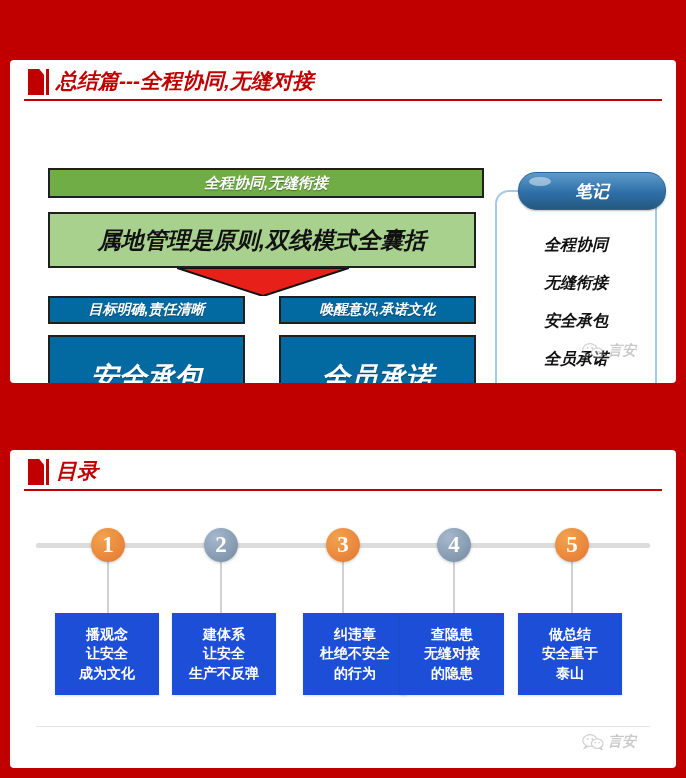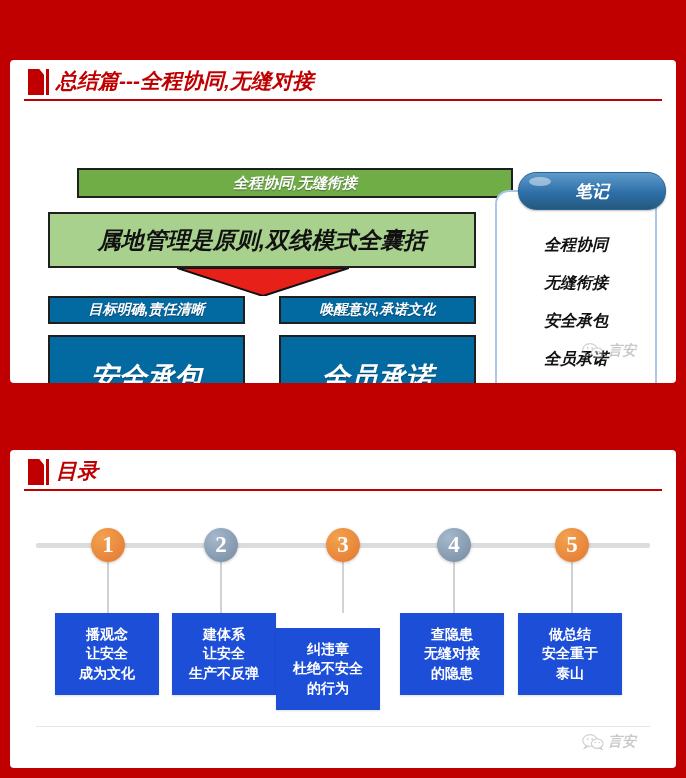--- a/index.html
+++ b/index.html
@@ -55,21 +55,21 @@
     border:2px solid #1f1f1f;
     box-sizing:border-box;
     display:flex;align-items:center;justify-content:center;
     color:#ffffff;font-weight:bold;
     text-shadow:0 1px 1px rgba(0,0,0,.35);
   }
   .g-mid{ background:#70AD47; }
   .g-light{ background:#A9D18E; color:#111111; text-shadow:none;}
   .g-dark{ background:#0369a1; }
 
-  #bar1{ left:38px; top:108px; width:436px; height:30px; font-size:15px;margin-left:29px;}
+  #bar1{ left:38px; top:108px; width:436px; height:30px; font-size:15px;}
   #bar2{ left:38px; top:152px; width:428px; height:56px; font-size:23px;}
 
   .arrow{
     position:absolute;left:167px;top:208px;width:172px;height:28px;
   }
   .arrow svg{display:block;}
 
   #tag1{ left:38px; top:236px; width:197px; height:28px; font-size:14px;}
   #tag2{ left:269px; top:236px; width:197px; height:28px; font-size:14px;}
 
@@ -236,21 +236,21 @@
     </div>
     <div class="tl-stem" style="left: 220px; top: 562px; height: 51px;"></div>
     <div class="tl-node blue" style="left: 204px; top: 528px;">2</div>
     <div class="tl-box" style="left: 172px; top: 613px;">
       <span>建体系</span>
       <span>让安全</span>
       <span>生产不反弹</span>
     </div>
     <div class="tl-stem" style="left: 342px; top: 562px; height: 51px;"></div>
     <div class="tl-node orange" style="left: 326px; top: 528px;">3</div>
-    <div class="tl-box" style="left: 276px; top: 613px; margin-top: 15px;">
+    <div class="tl-box" style="left: 303px; top: 613px;">
       <span>纠违章</span>
       <span>杜绝不安全</span>
       <span>的行为</span>
     </div>
     <div class="tl-stem" style="left: 453px; top: 562px; height: 51px;"></div>
     <div class="tl-node blue" style="left: 437px; top: 528px;">4</div>
     <div class="tl-box" style="left: 400px; top: 613px;">
       <span>查隐患</span>
       <span>无缝对接</span>
       <span>的隐患</span>

